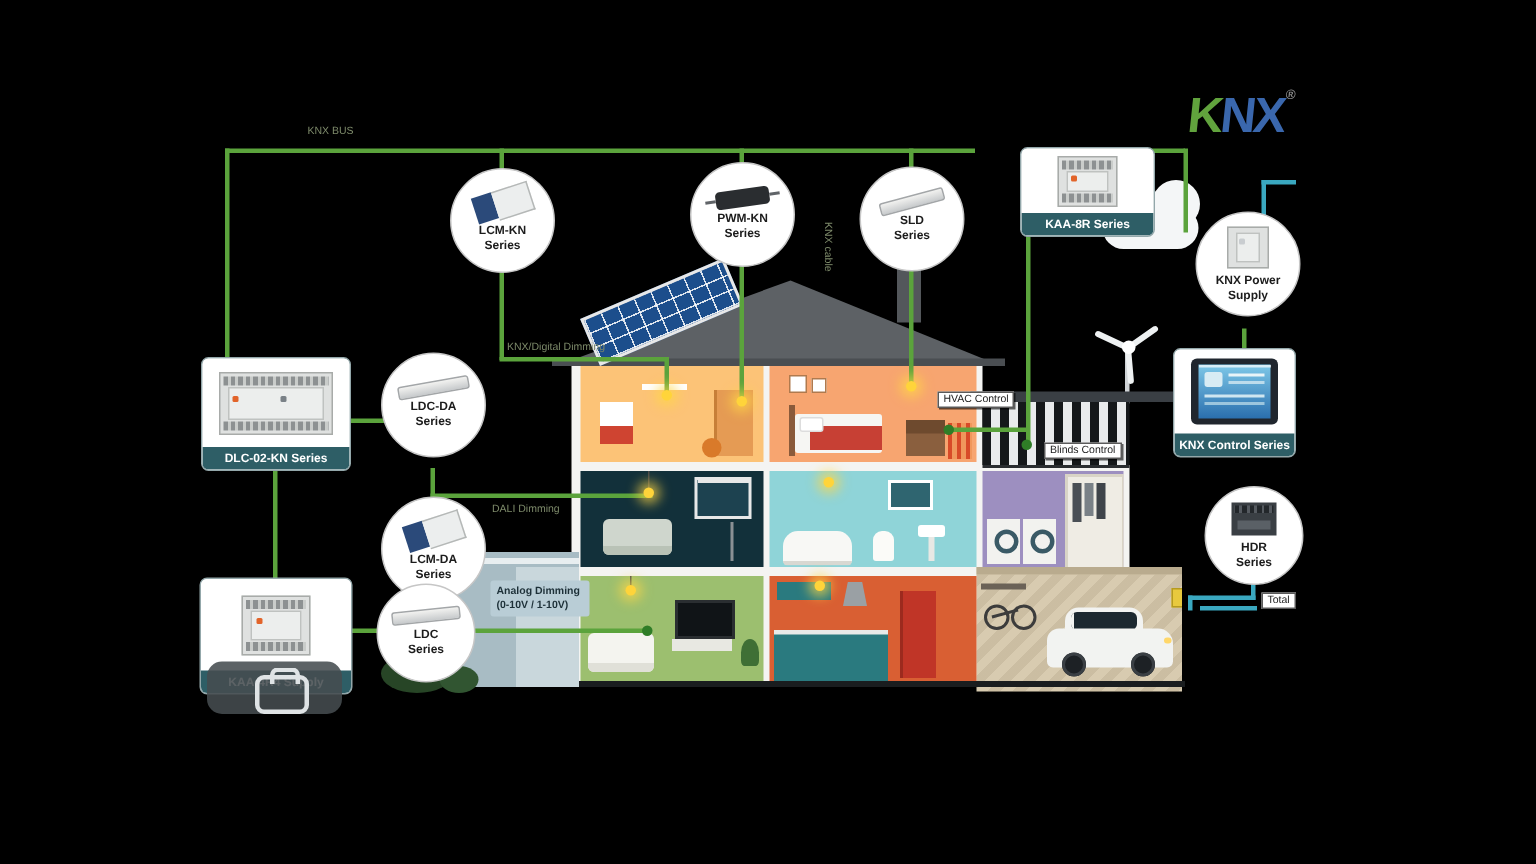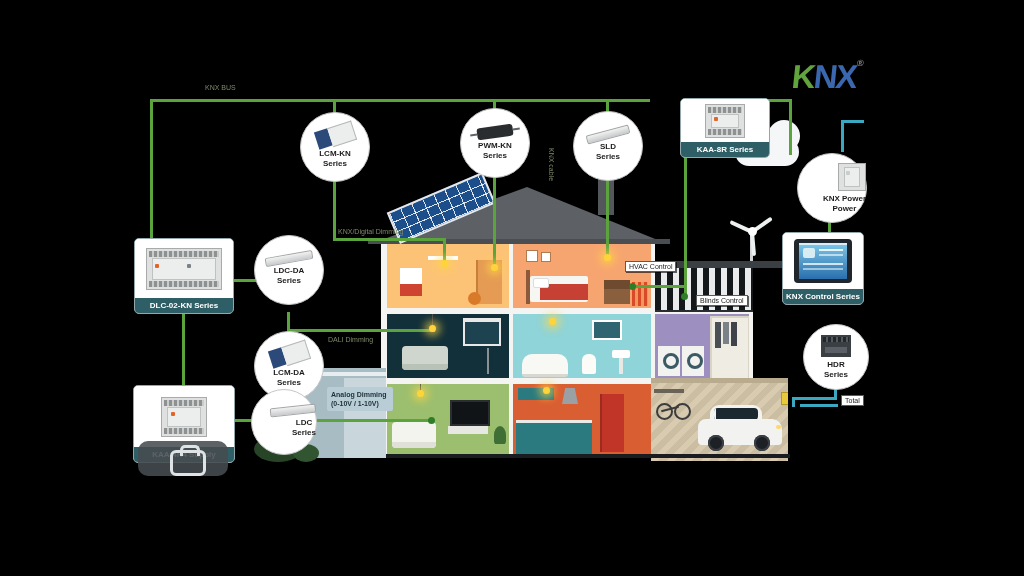--- a/index.html
+++ b/index.html
@@ -229,35 +229,35 @@
   <div class="node-circle" style="left:254px;top:331px;">
     <div style="display:flex;transform:rotate(-18deg);">
         <div class="drv-blue"></div>
         <div class="drv-body"></div>
       </div>
     <div class="lbl">
         <span>LCM-DA</span>
         <span>Series</span>
       </div>
   </div>
-  <div class="node-circle" style="left:251px;top:389px;width:64px;height:64px;align-items:flex-end;">
+  <div class="node-circle" style="left:251px;top:389px;width:64px;height:64px;">
     <div class="bar-light" style="width:44px;transform:rotate(-6deg);"></div>
     <div class="lbl">
         <span>LDC</span>
         <span>Series</span>
       </div>
   </div>
-  <div class="node-circle" style="left:797px;top:153px;align-items:flex-end;">
+  <div class="node-circle" style="left:797px;top:141px;">
     <div class="din" style="width:26px;height:26px;">
         <div class="face" style="top:3px;bottom:3px;"></div>
         <div class="led" style="left:7px;top:7px;background:#c9cdd0;"></div>
       </div>
     <div class="lbl">
         <span>KNX Power</span>
-        <span>Power</span>
+        <span>Supply</span>
       </div>
   </div>
   <div class="node-circle" style="left:803px;top:324px;width:64px;height:64px;">
     <div style="width:30px;height:22px;background:#3a3f44;position:relative;">
         <div style="position:absolute;left:2px;top:2px;right:2px;height:5px;background:repeating-linear-gradient(90deg,#23272b 0 3px,#555a60 3px 5px);"></div>
         <div style="position:absolute;left:4px;bottom:4px;width:22px;height:6px;background:#5a6066;"></div>
       </div>
     <div class="lbl">
         <span>HDR</span>
         <span>Series</span>

